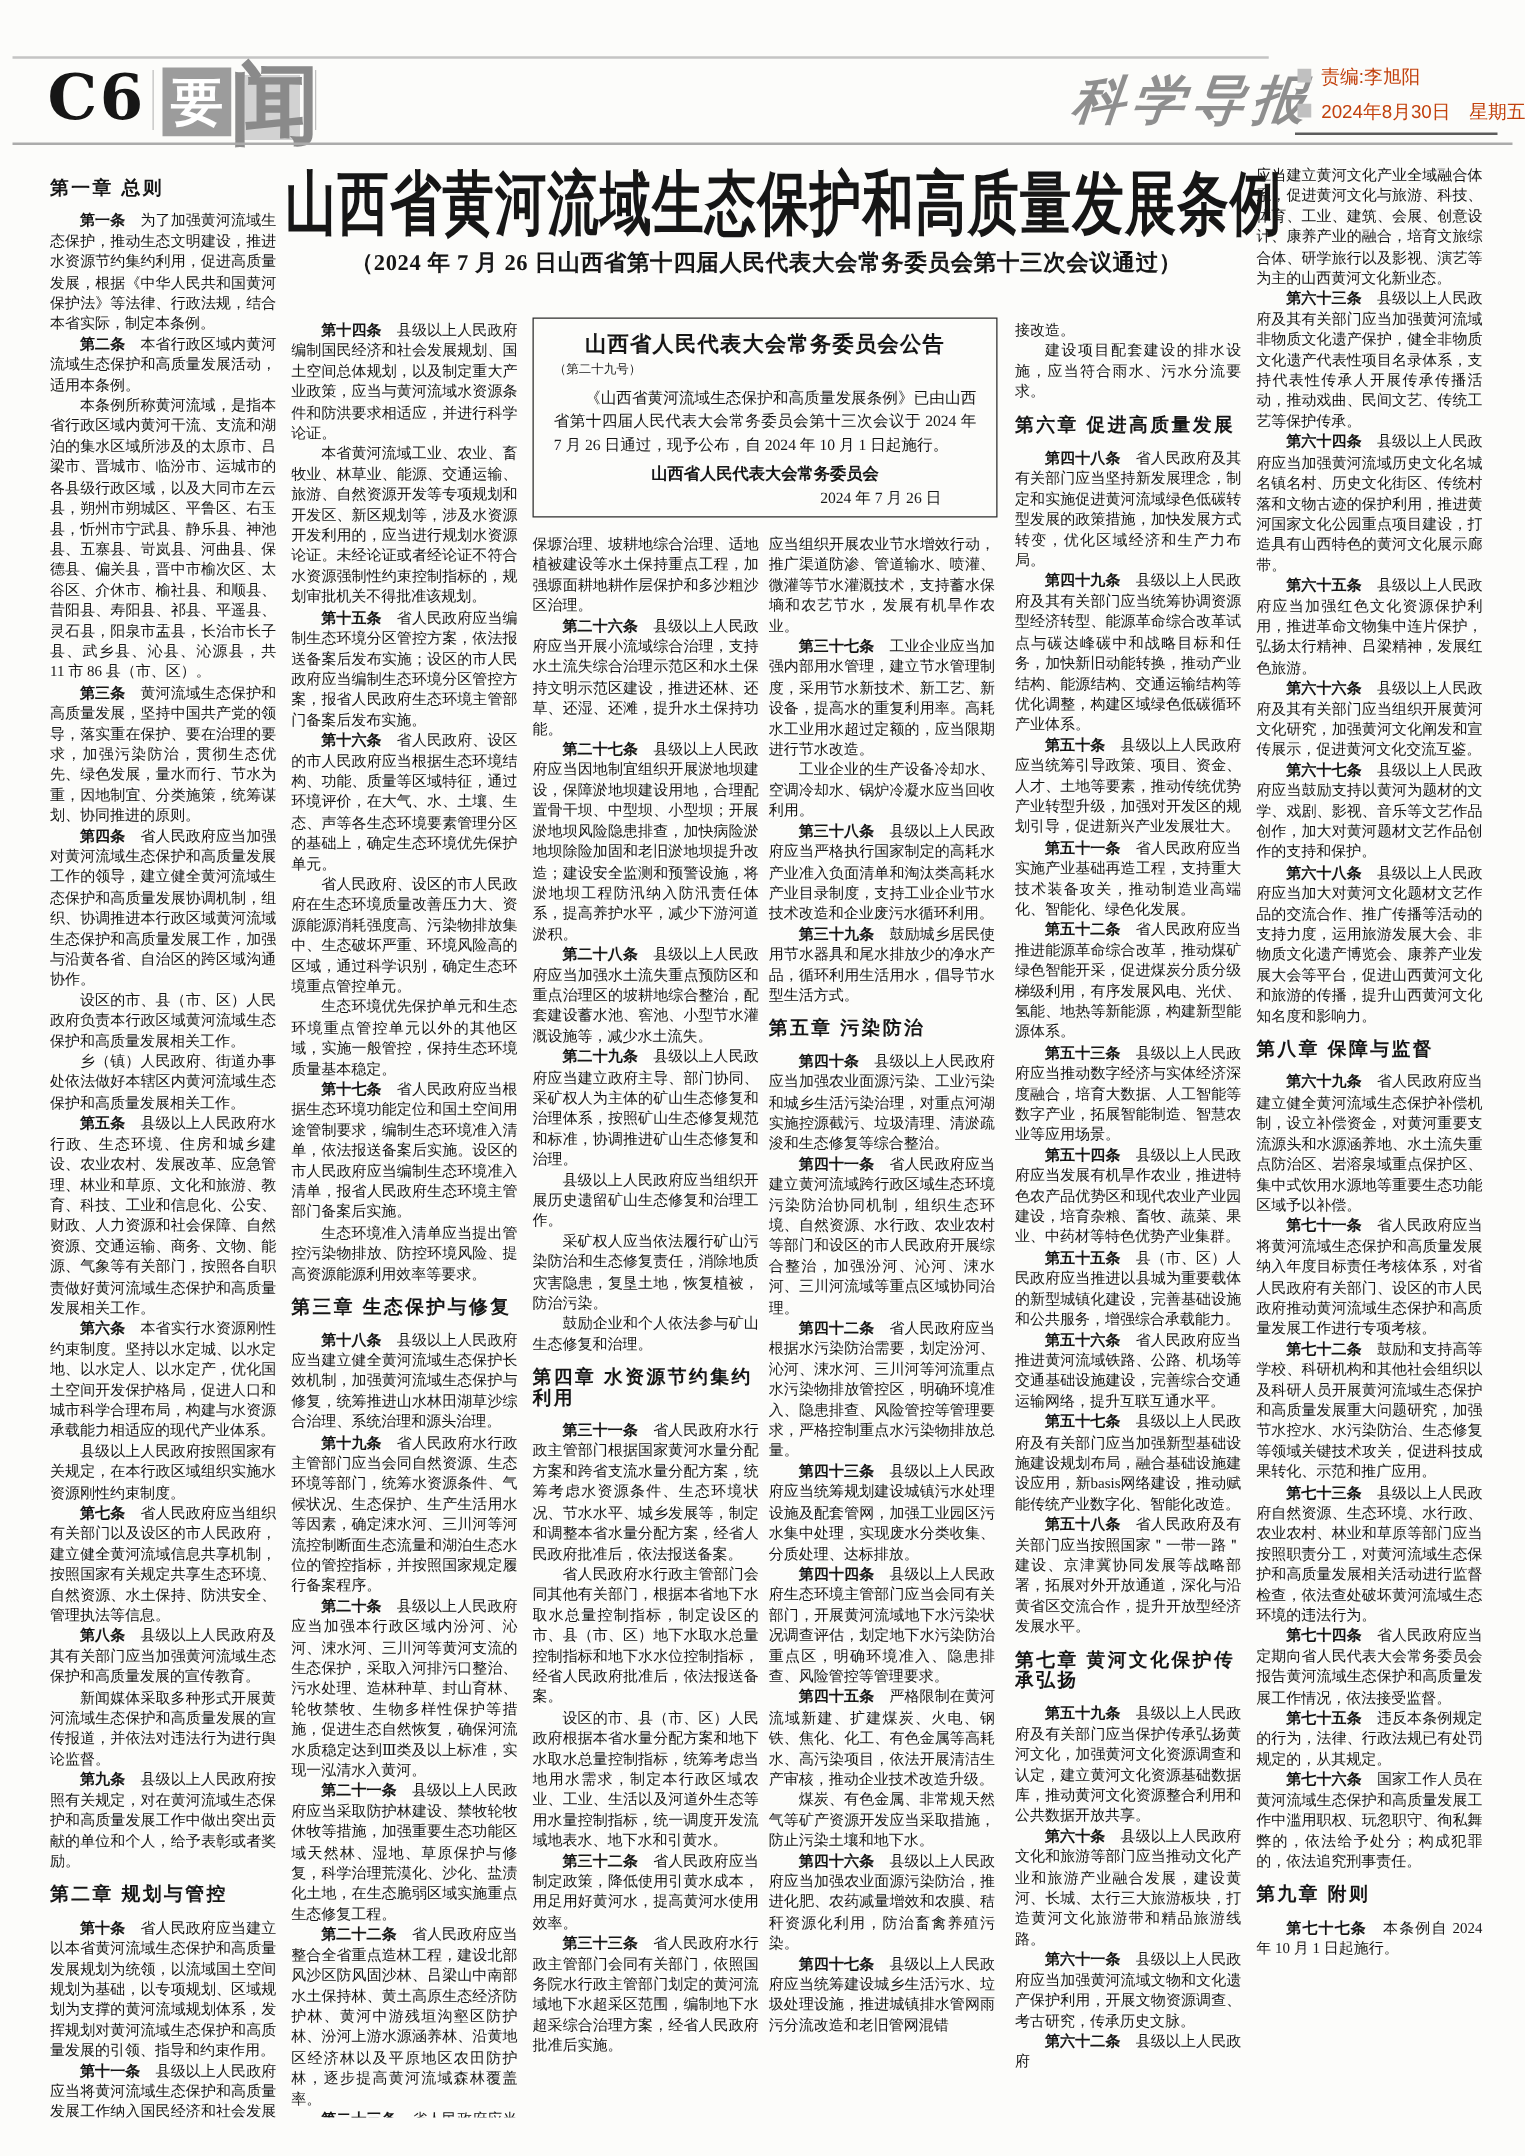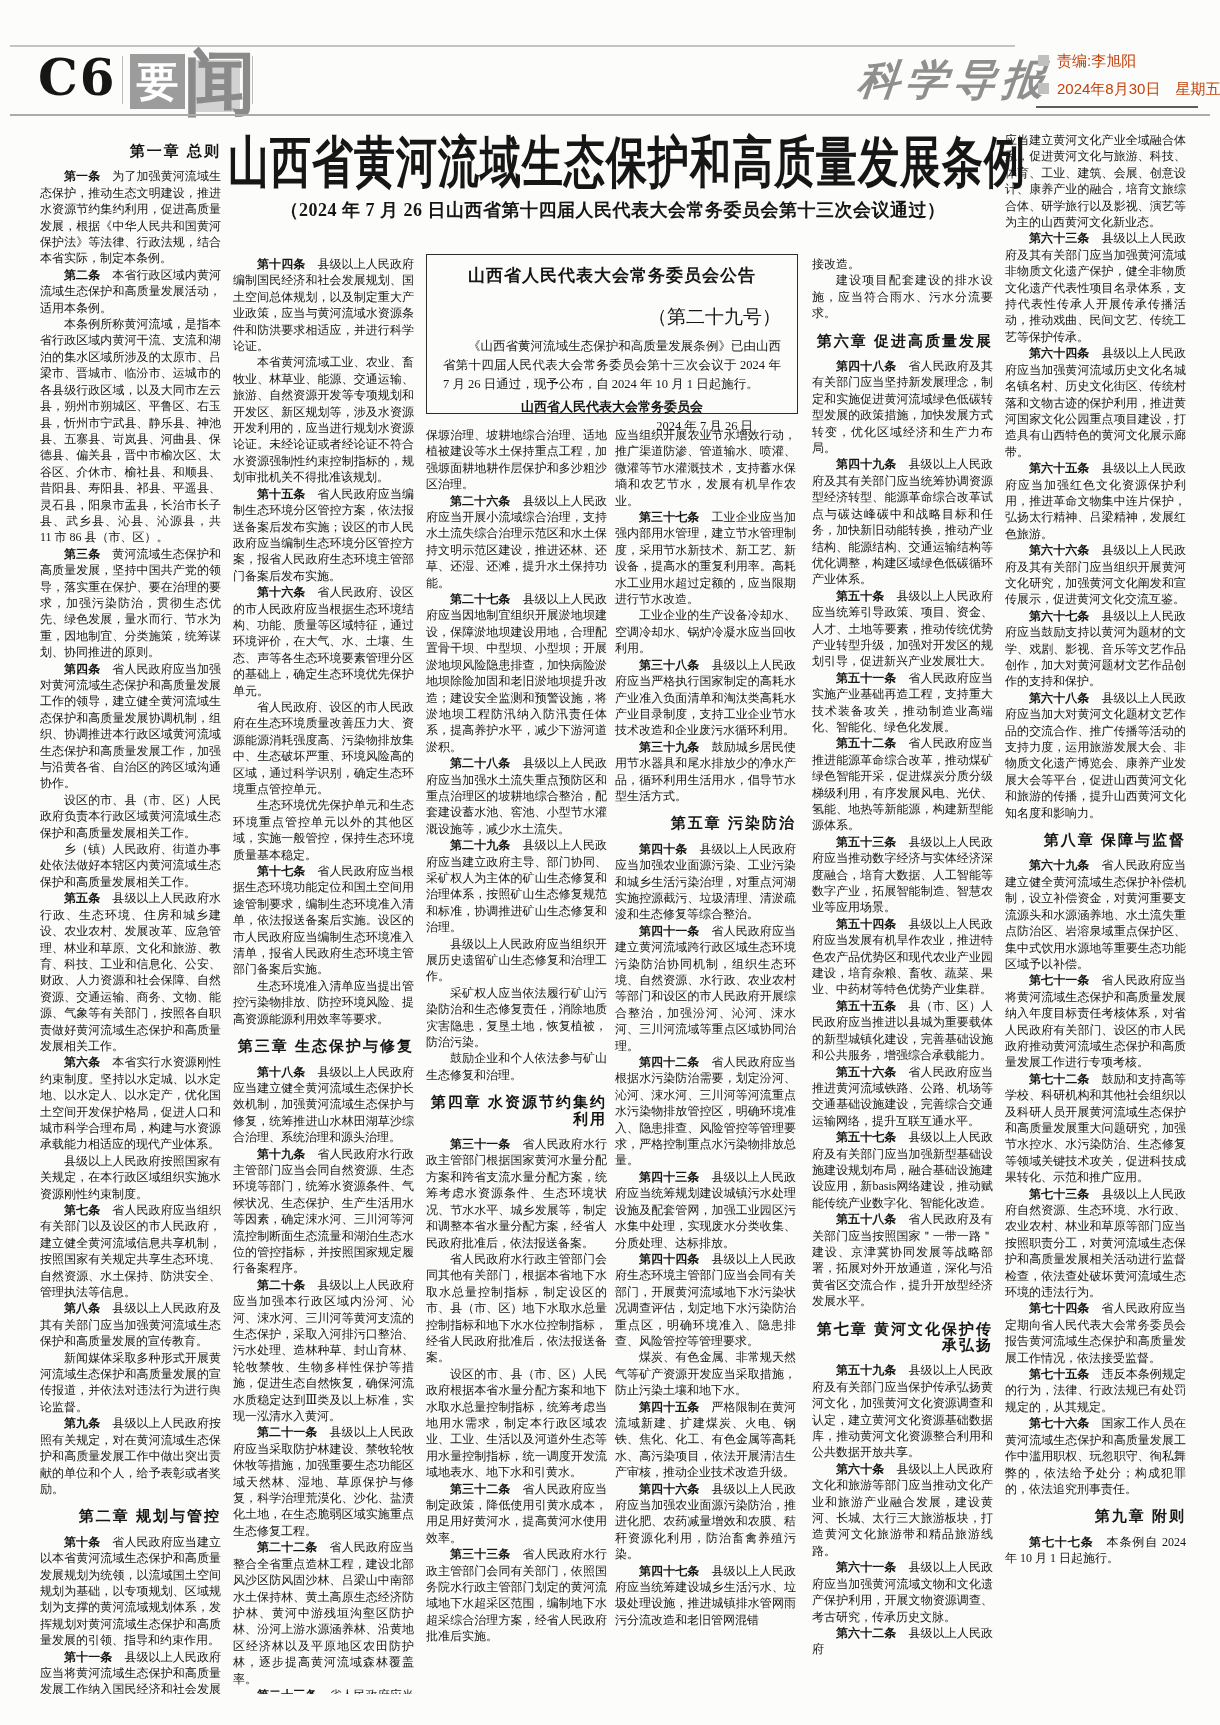--- a/index.html
+++ b/index.html
@@ -29,34 +29,34 @@
            font-family:"Liberation Sans","DejaVu Sans",sans-serif;font-weight:900;
            font-size:41px;letter-spacing:1px;transform:scaleY(1.35);transform-origin:top center;
            white-space:nowrap;}
   #sub-title{position:absolute;left:228px;top:198px;width:770px;text-align:center;
            font-weight:bold;font-size:18px;letter-spacing:0.5px;white-space:nowrap;}
   
   #notice{position:absolute;left:426px;top:254px;width:372px;height:160px;
            border:1px solid #2d2d2d;box-sizing:border-box;padding:9px 16px 0 16px;}
   #notice .n-title{font-family:"Liberation Sans",sans-serif;font-weight:bold;
            font-size:17px;text-align:center;letter-spacing:1px;}
-  #notice .n-no{font-size:19px;text-align:right;margin-top:17px;}
+  #notice .n-no{font-size:10px;text-align:left;margin-top:1px;}
   #notice .n-body{font-size:12.5px;line-height:19px;text-align:justify;
            text-indent:2em;margin-top:7px;}
   #notice .n-signer{font-family:"Liberation Sans",sans-serif;font-weight:bold;
            font-size:13px;text-align:center;margin-top:4px;}
   #notice .n-date{font-size:12.5px;text-align:right;padding-right:28px;margin-top:2px;}
   
   .col{position:absolute;width:181px;text-align:justify;font-size:12px;
        line-height:16.4px;overflow:hidden;}
   .col p{margin:0;text-indent:2em;}
   .col p.cont{text-indent:0;}
   .col b{font-family:"Liberation Sans","DejaVu Sans",sans-serif;}
   .col .chapter{font-family:"Liberation Sans","DejaVu Sans",sans-serif;font-weight:bold;
-       font-size:15px;text-align:right;letter-spacing:2px;margin:11px 0 9px 0;}
+       font-size:15px;text-align:left;letter-spacing:2px;margin:11px 0 9px 0;}
   #col-1{left:40px;top:132px;height:1562px;}
   #col-2{left:233px;top:256px;height:1438px;}
   #col-3{left:426px;top:427px;height:1267px;}
   #col-4{left:615px;top:427px;height:1267px;}
   #col-5{left:812px;top:256px;height:1438px;}
   #col-6{left:1005px;top:132px;height:1562px;}
 </style>
 </head>
 <body>
 
@@ -143,22 +143,22 @@
     <p><b>第三十七条　</b>工业企业应当加强内部用水管理，建立节水管理制度，采用节水新技术、新工艺、新设备，提高水的重复利用率。高耗水工业用水超过定额的，应当限期进行节水改造。</p>
     <p>工业企业的生产设备冷却水、空调冷却水、锅炉冷凝水应当回收利用。</p>
     <p><b>第三十八条　</b>县级以上人民政府应当严格执行国家制定的高耗水产业准入负面清单和淘汰类高耗水产业目录制度，支持工业企业节水技术改造和企业废污水循环利用。</p>
     <p><b>第三十九条　</b>鼓励城乡居民使用节水器具和尾水排放少的净水产品，循环利用生活用水，倡导节水型生活方式。</p>
     <div class="chapter">第五章 污染防治</div>
     <p><b>第四十条　</b>县级以上人民政府应当加强农业面源污染、工业污染和城乡生活污染治理，对重点河湖实施控源截污、垃圾清理、清淤疏浚和生态修复等综合整治。</p>
     <p><b>第四十一条　</b>省人民政府应当建立黄河流域跨行政区域生态环境污染防治协同机制，组织生态环境、自然资源、水行政、农业农村等部门和设区的市人民政府开展综合整治，加强汾河、沁河、涑水河、三川河流域等重点区域协同治理。</p>
     <p><b>第四十二条　</b>省人民政府应当根据水污染防治需要，划定汾河、沁河、涑水河、三川河等河流重点水污染物排放管控区，明确环境准入、隐患排查、风险管控等管理要求，严格控制重点水污染物排放总量。</p>
     <p><b>第四十三条　</b>县级以上人民政府应当统筹规划建设城镇污水处理设施及配套管网，加强工业园区污水集中处理，实现废水分类收集、分质处理、达标排放。</p>
     <p><b>第四十四条　</b>县级以上人民政府生态环境主管部门应当会同有关部门，开展黄河流域地下水污染状况调查评估，划定地下水污染防治重点区，明确环境准入、隐患排查、风险管控等管理要求。</p>
+    <p><b>第四十五条　</b>严格限制在黄河流域新建、扩建煤炭、火电、钢铁、焦化、化工、有色金属等高耗水、高污染项目，依法开展清洁生产审核，推动企业技术改造升级。</p>
     <p>煤炭、有色金属、非常规天然气等矿产资源开发应当采取措施，防止污染土壤和地下水。</p>
-    <p><b>第四十五条　</b>严格限制在黄河流域新建、扩建煤炭、火电、钢铁、焦化、化工、有色金属等高耗水、高污染项目，依法开展清洁生产审核，推动企业技术改造升级。</p>
     <p><b>第四十六条　</b>县级以上人民政府应当加强农业面源污染防治，推进化肥、农药减量增效和农膜、秸秆资源化利用，防治畜禽养殖污染。</p>
     <p><b>第四十七条　</b>县级以上人民政府应当统筹建设城乡生活污水、垃圾处理设施，推进城镇排水管网雨污分流改造和老旧管网混错</p>
   </div>
 <div class="col" id="col-5">
     <p class="cont">接改造。</p>
     <p>建设项目配套建设的排水设施，应当符合雨水、污水分流要求。</p>
     <div class="chapter">第六章 促进高质量发展</div>
     <p><b>第四十八条　</b>省人民政府及其有关部门应当坚持新发展理念，制定和实施促进黄河流域绿色低碳转型发展的政策措施，加快发展方式转变，优化区域经济和生产力布局。</p>
     <p><b>第四十九条　</b>县级以上人民政府及其有关部门应当统筹协调资源型经济转型、能源革命综合改革试点与碳达峰碳中和战略目标和任务，加快新旧动能转换，推动产业结构、能源结构、交通运输结构等优化调整，构建区域绿色低碳循环产业体系。</p>
     <p><b>第五十条　</b>县级以上人民政府应当统筹引导政策、项目、资金、人才、土地等要素，推动传统优势产业转型升级，加强对开发区的规划引导，促进新兴产业发展壮大。</p>

